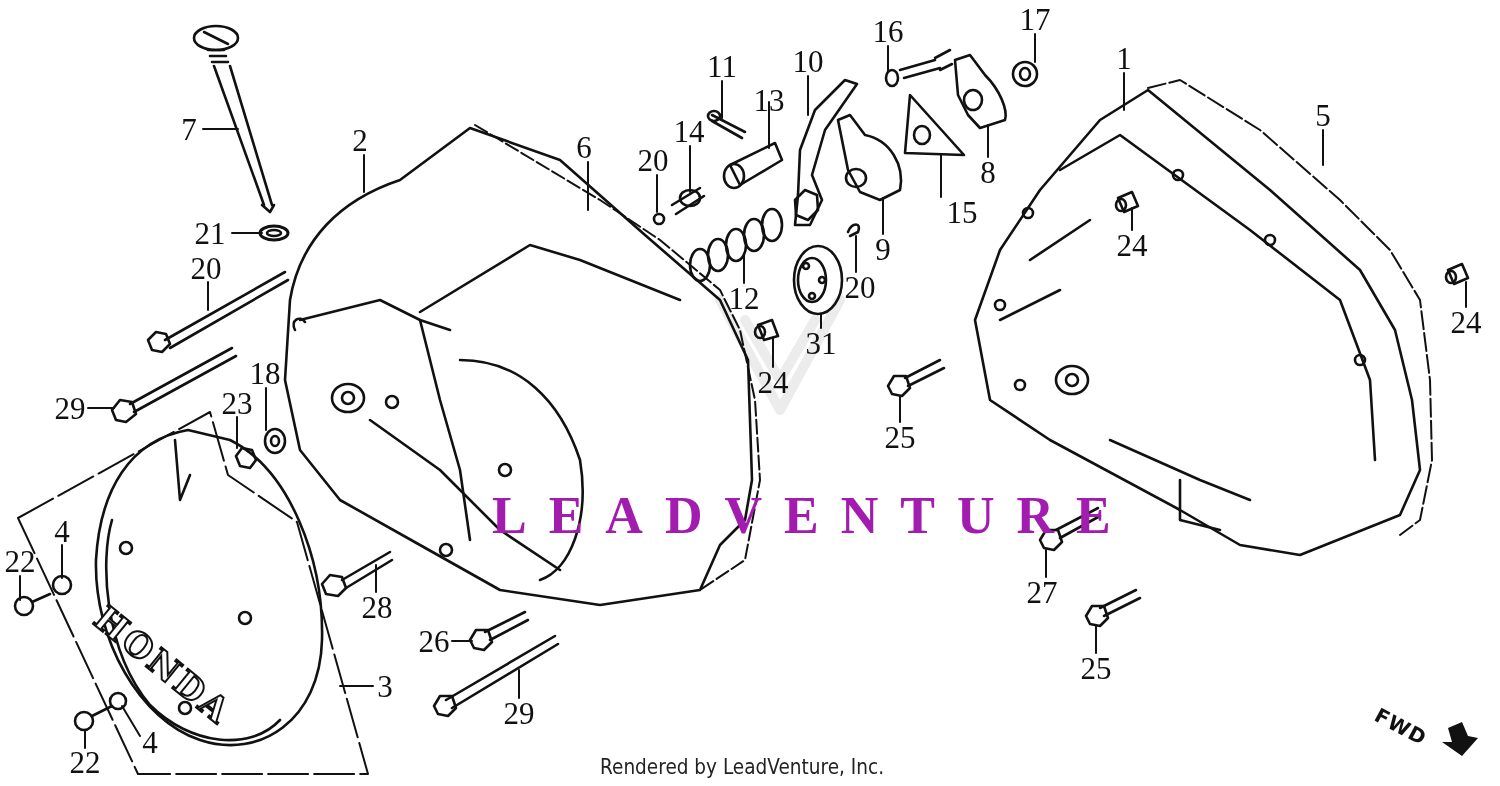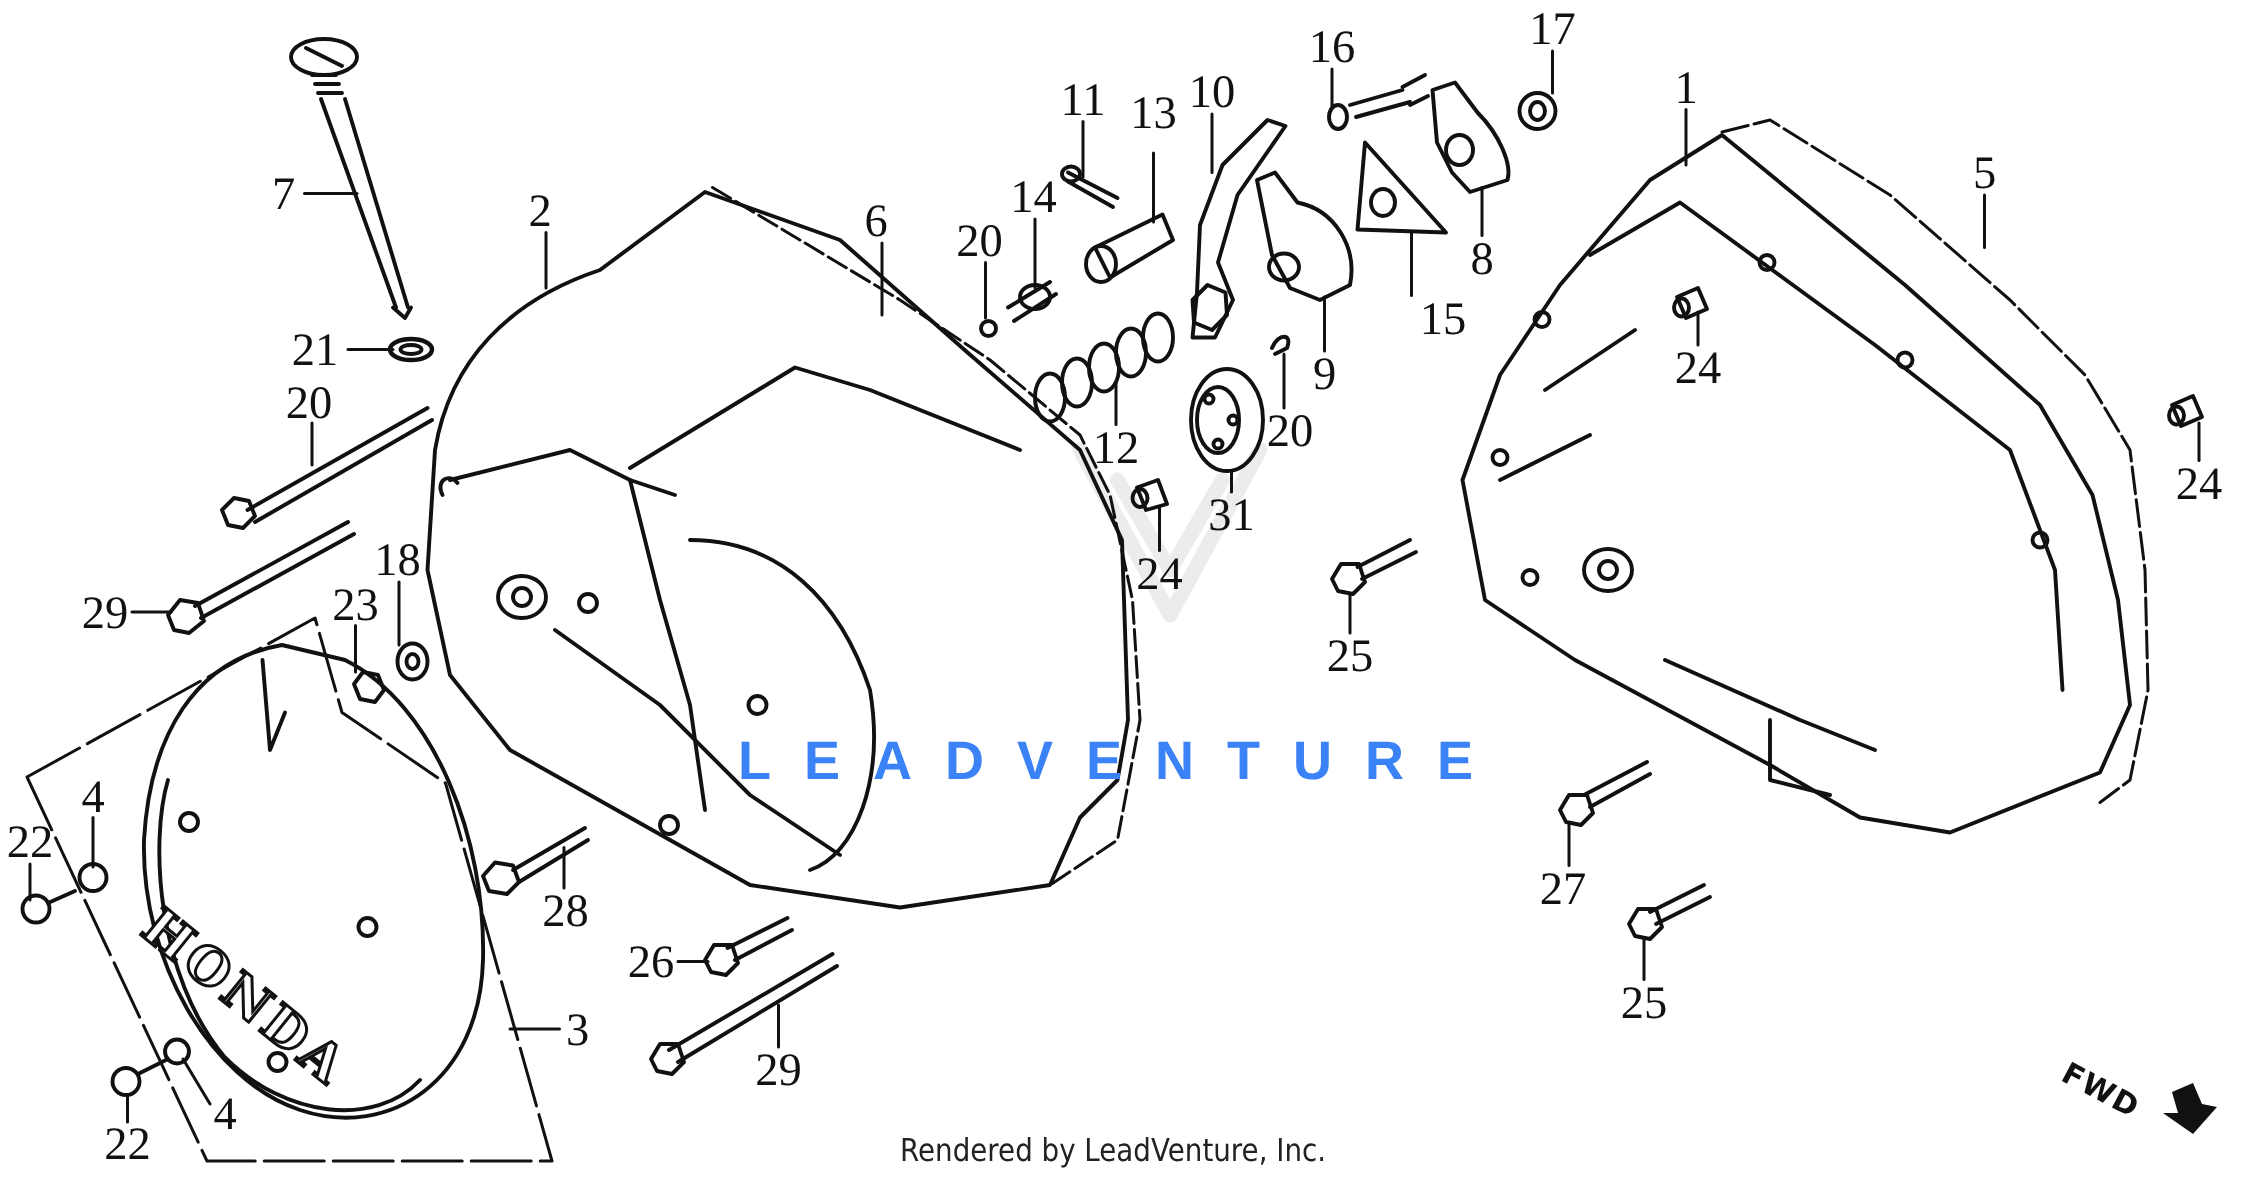--- a/index.html
+++ b/index.html
@@ -2,22 +2,22 @@
 <html><head>
 <meta charset="utf-8">
 <style>
   html, body { margin: 0; padding: 0; background: #ffffff; }
   body { width: 1500px; height: 786px; position: relative; overflow: hidden;
          font-family: "Liberation Sans", sans-serif; }
   #diagram { position: absolute; left: 0; top: 0; width: 1500px; height: 786px; }
   .callout { position: absolute; font-family: Liberation Serif, serif;
              font-size: 31px; color: #111; line-height: 1; cursor: pointer;
              transform: translate(-50%, -50%); background: transparent; }
-  .watermark { position: absolute; left: 492px; top: 486px; font-family: Liberation Sans, sans-serif;
-               font-size: 36px; font-weight: bold; letter-spacing: 22px; color: #3b82f6;
+  .watermark { position: absolute; left: 492px; top: 486px; font-family: Liberation Serif, serif;
+               font-size: 52px; font-weight: bold; letter-spacing: 22px; color: #a21caf;
                pointer-events: none; }
   .footer { position: absolute; left: 600px; top: 755px; font-family: "DejaVu Sans", sans-serif;
             font-size: 21px; color: #222; transform: scaleX(0.88); transform-origin: left top; }
   .fwd { position: absolute; left: 1382px; top: 703px; font-family: "DejaVu Sans", sans-serif;
          font-weight: bold; font-size: 20px; color: #111; transform: rotate(28deg);
          transform-origin: left top; letter-spacing: 1px; }
   .honda-logo { position: absolute; left: 112px; top: 598px; font-family: "DejaVu Serif", serif;
                 font-weight: bold; font-size: 34px; color: #fff;
                 -webkit-text-stroke: 2px #111; transform: rotate(39deg);
                 transform-origin: left top; letter-spacing: 3px; }
@@ -286,21 +286,21 @@
     <div class="callout" style="left: 62px; top: 531px;">4</div>
     <div class="callout" style="left: 150px; top: 742px;">4</div>
     <div class="callout" style="left: 1323px; top: 115px;">5</div>
     <div class="callout" style="left: 584px; top: 147px;">6</div>
     <div class="callout" style="left: 189px; top: 129px;">7</div>
     <div class="callout" style="left: 988px; top: 172px;">8</div>
     <div class="callout" style="left: 883px; top: 249px;">9</div>
     <div class="callout" style="left: 808px; top: 61px;">10</div>
     <div class="callout" style="left: 722px; top: 66px;">11</div>
     <div class="callout" style="left: 744px; top: 298px;">12</div>
-    <div class="callout" style="left: 769px; top: 75px;">13</div>
+    <div class="callout" style="left: 769px; top: 100px;">13</div>
     <div class="callout" style="left: 689px; top: 131px;">14</div>
     <div class="callout" style="left: 962px; top: 212px; text-align: center;">15</div>
     <div class="callout" style="left: 888px; top: 31px;">16</div>
     <div class="callout" style="left: 1035px; top: 19px; text-align: right;">17</div>
     <div class="callout" style="left: 265px; top: 373px;">18</div>
     <div class="callout" style="left: 860px; top: 287px;">20</div>
     <div class="callout" style="left: 653px; top: 160px; text-align: center;">20</div>
     <div class="callout" style="left: 210px; top: 233px;">21</div>
     <div class="callout" style="left: 20px; top: 561px;">22</div>
     <div class="callout" style="left: 85px; top: 762px;">22</div>

